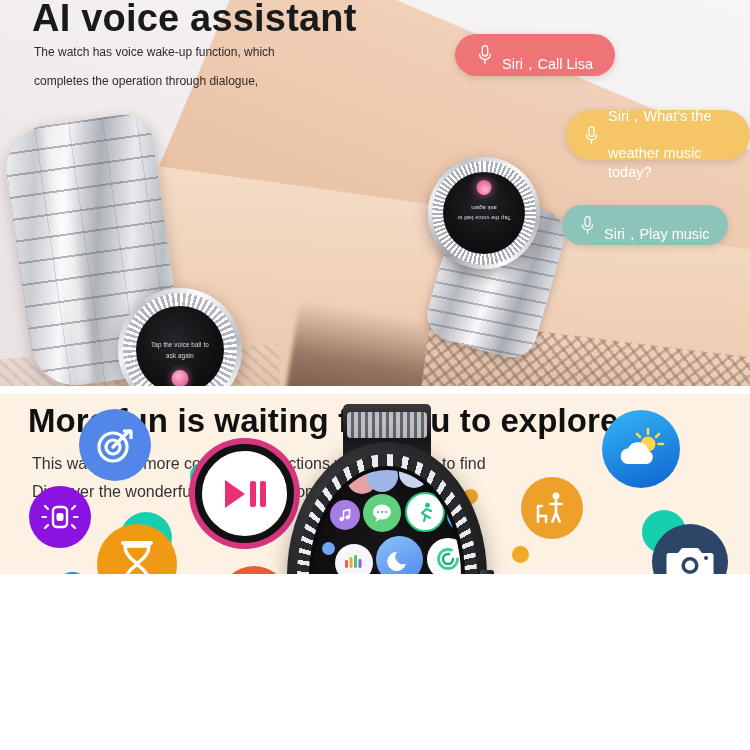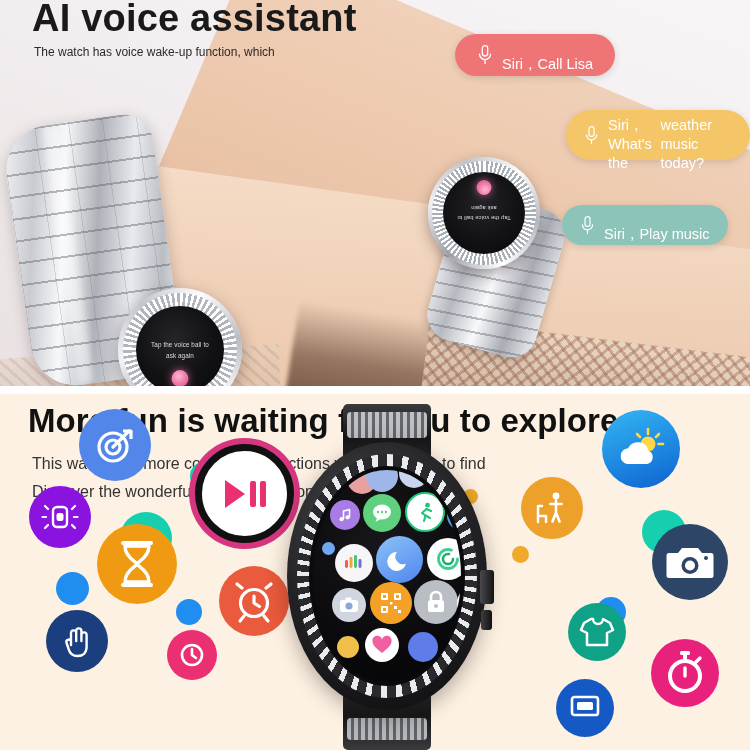--- a/index.html
+++ b/index.html
@@ -1,18 +1,18 @@
 <!DOCTYPE html>
 <html><head>
 <meta charset="utf-8">
 <title>Smartwatch Product Page</title>
 <style>
   html,body{margin:0;padding:0;background:#fff;}
   body{font-family:"Liberation Sans","DejaVu Sans",sans-serif;}
-  .page{position:relative;width:750px;height:750px;overflow:hidden;background:#d946ef;}
+  .page{position:relative;width:750px;height:574px;overflow:hidden;background:#d946ef;}
 
   
   .top-section{position:absolute;left:0;top:0;width:750px;height:390px;overflow:hidden;
     background:linear-gradient(160deg,#efe7e6 0%,#e7dfe0 25%,#f3eceb 55%,#efe6e4 100%);}
   .bg-white-wedge{position:absolute;left:0;top:0;width:750px;height:390px;
     background:linear-gradient(200deg,#f7f5f6 0%,#f3eff0 38%,#efe9ea 60%,#e9e1e2 100%);}
   
   .arm{position:absolute;left:255px;top:-60px;width:700px;height:520px;
     background:linear-gradient(178deg,#f0d1b9 0%,#ecc7ac 30%,#e6bc9f 62%,#dcae90 100%);
     transform:rotate(23deg);transform-origin:0 0;border-radius:40px 0 0 0;}
@@ -145,20 +145,21 @@
     <div class="bg-white-wedge"></div>
     <div class="arm"></div>
     <div class="arm2"></div>
     <div class="arm-shadow"></div>
     <div class="fabric"></div>
     <div class="fabric-left"></div>
 
     <div class="top-heading">AI voice assistant</div>
     <div class="top-body">
       <div>The watch has voice wake-up function, which</div>
+      <div>completes the operation through dialogue,</div>
     </div>
 
     <div class="watch-left">
       <div class="band-l"></div>
       <div class="case-l">
         <div class="bezel-l"></div>
         <div class="dial-l">
           <div class="dial-text">Tap the voice ball to</div>
           <div class="dial-text">ask again</div>
           <div class="voice-ball"></div>
@@ -190,21 +191,21 @@
     </div>
 
     <div class="bubble" id="bub1">
       <span class="mic">
         <svg width="15" height="21" viewBox="0 0 16 22">
             <rect x="5.3" y="1.6" width="5.4" height="10.4" rx="2.7" fill="none" stroke="#fff" stroke-width="1.3"></rect>
             <path d="M2.6 10.2a5.4 5.4 0 0 0 10.8 0" fill="none" stroke="#fff" stroke-width="1.3" stroke-linecap="round"></path>
             <line x1="8" y1="15.6" x2="8" y2="19.4" stroke="#fff" stroke-width="1.3" stroke-linecap="round"></line>
           </svg>
       </span>
-      <span style="display:flex;flex-direction:row;justify-content:space-between;">
+      <span style="display:flex;flex-direction:column;justify-content:space-between;">
         <span class="txt">Siri，What's the</span>
         <span class="txt">weather music today?</span>
       </span>
     </div>
 
     <div class="bubble" id="bub2">
       <span class="mic">
         <svg width="15" height="21" viewBox="0 0 16 22">
             <rect x="5.3" y="1.6" width="5.4" height="10.4" rx="2.7" fill="none" stroke="#fff" stroke-width="1.3"></rect>
             <path d="M2.6 10.2a5.4 5.4 0 0 0 10.8 0" fill="none" stroke="#fff" stroke-width="1.3" stroke-linecap="round"></path>

